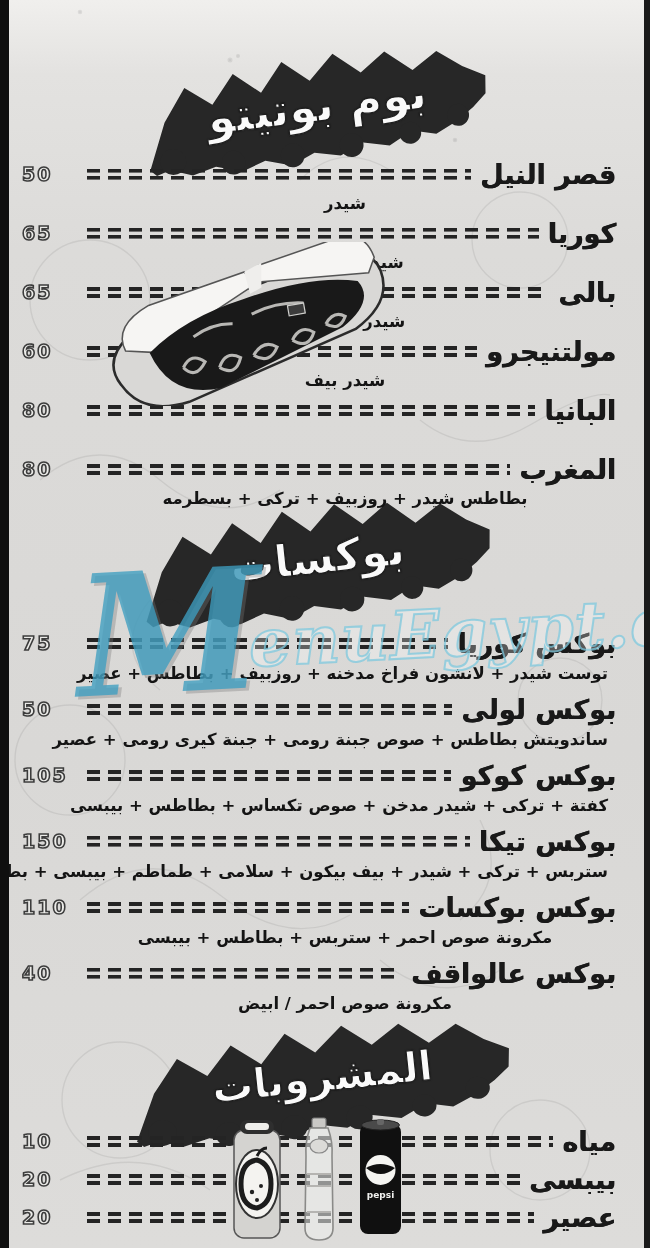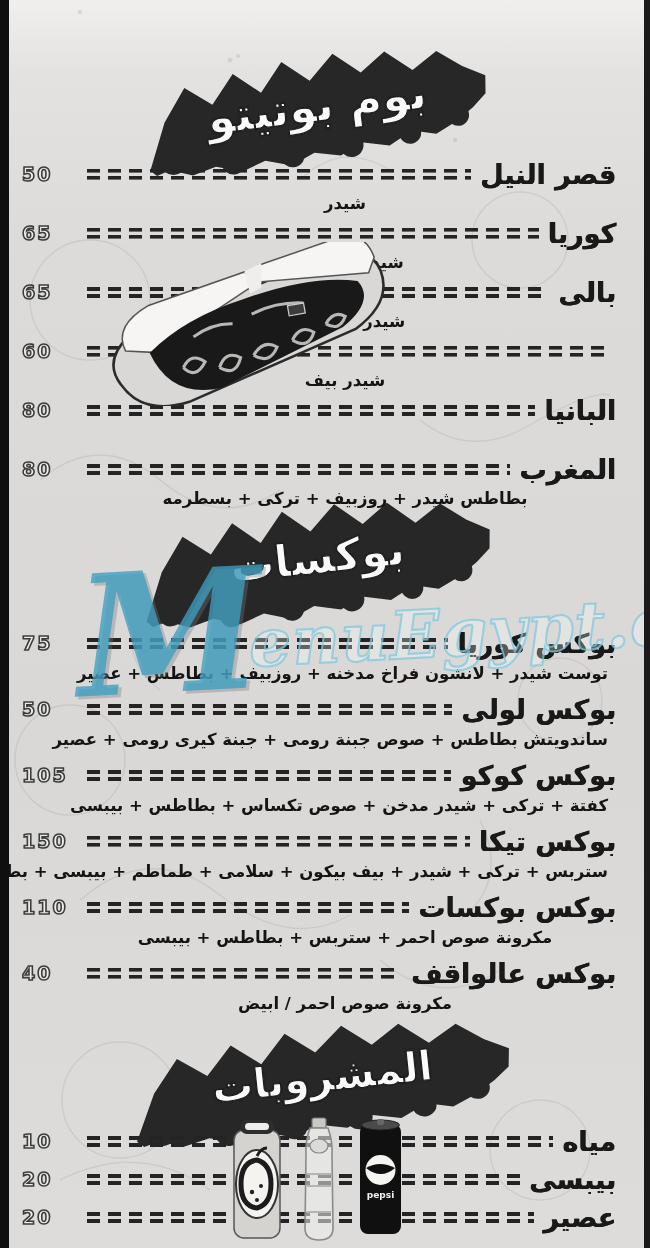--- a/index.html
+++ b/index.html
@@ -152,20 +152,21 @@
     <div class="item">
       <div class="row">
           <span class="name">بالى</span>
           <span class="leader"></span>
           <span class="price">65</span>
         </div>
       <div class="desc">شيدر سوسيس</div>
     </div>
     <div class="item">
       <div class="row">
+          <span class="name">مولتنيجرو</span>
           <span class="leader"></span>
           <span class="price">60</span>
         </div>
       <div class="desc">شيدر بيف</div>
     </div>
     <div class="item">
       <div class="row">
           <span class="name">البانيا</span>
           <span class="leader"></span>
           <span class="price">80</span>

